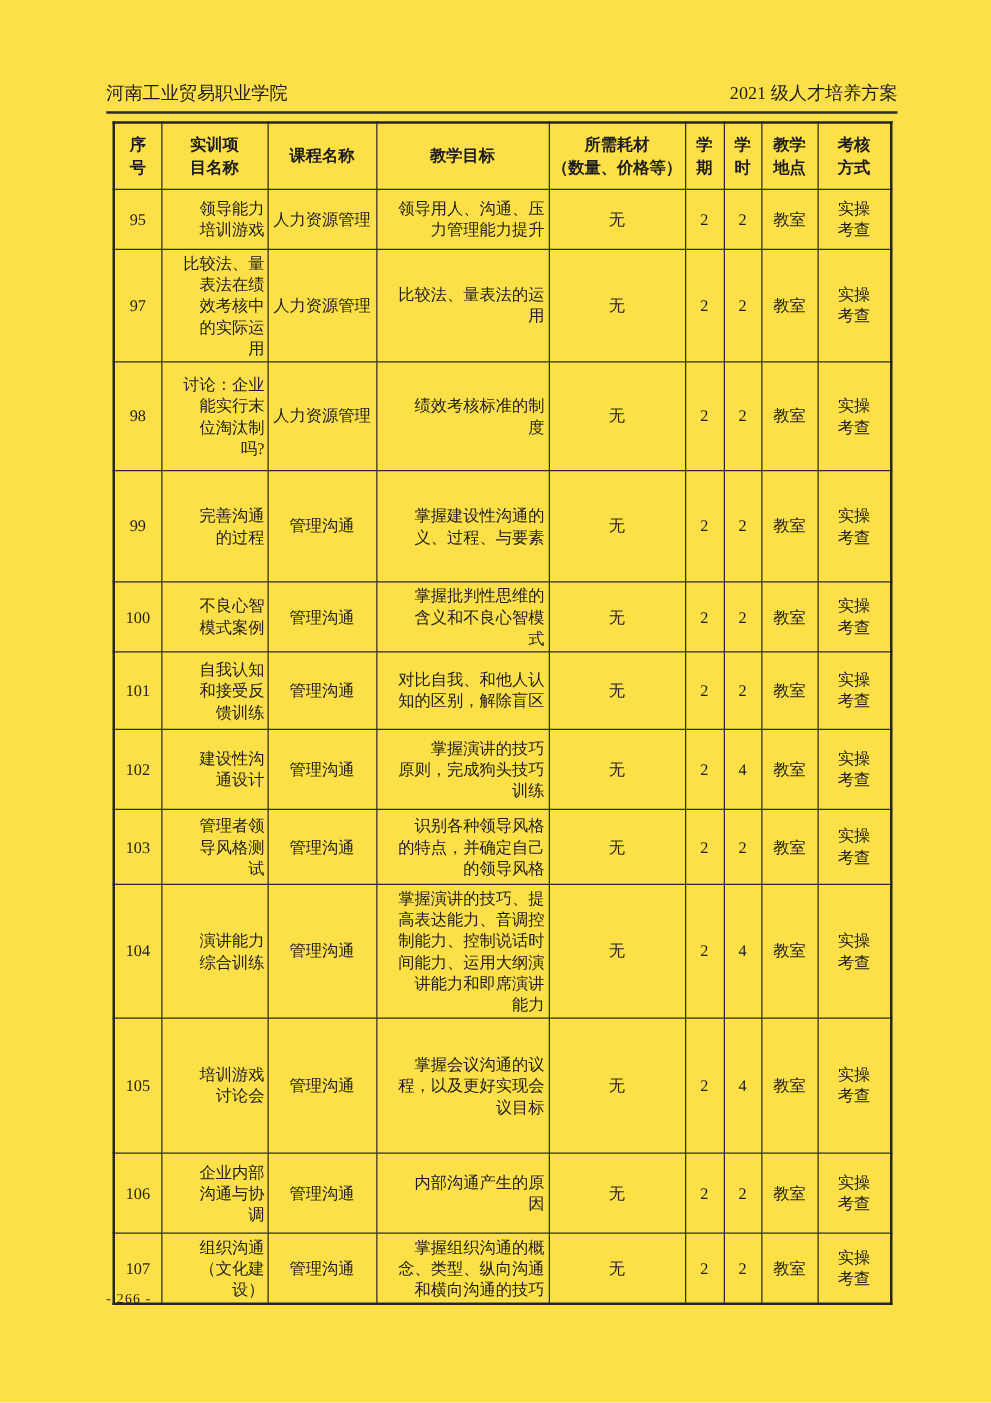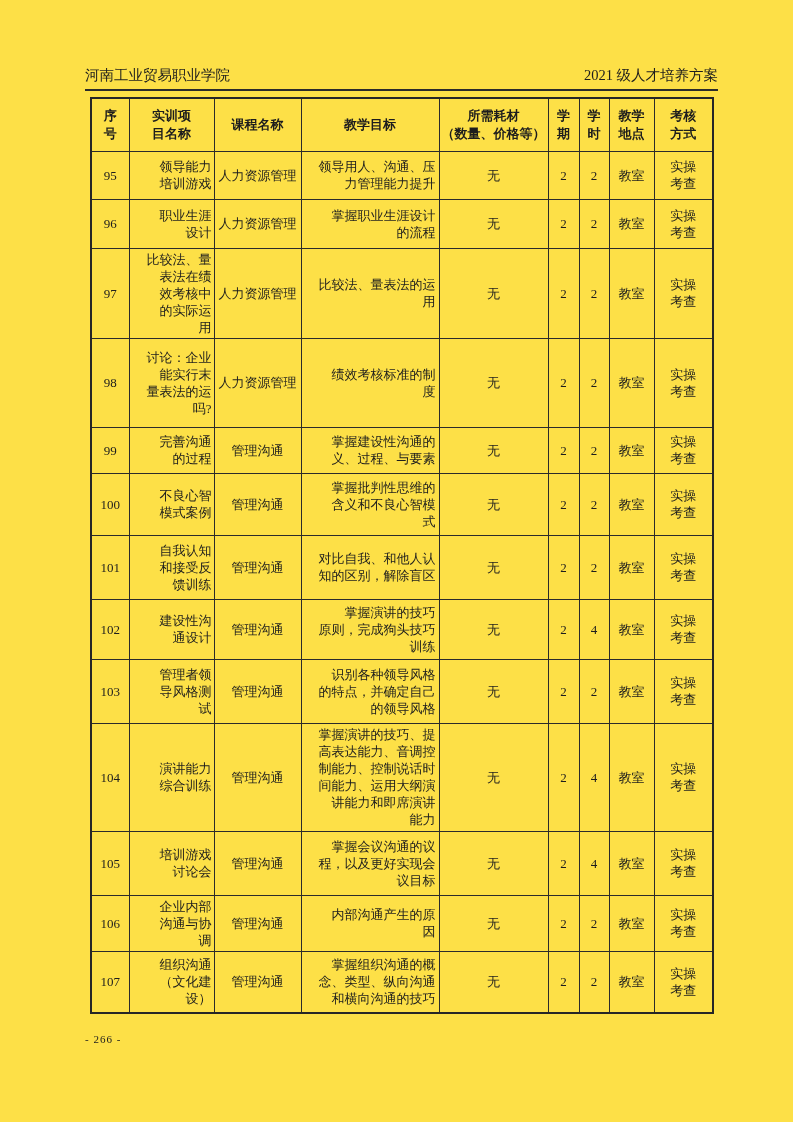--- a/index.html
+++ b/index.html
@@ -102,34 +102,20 @@
     <td class="c-objective">领导用人、沟通、压
 力管理能力提升</td>
     <td class="c-materials">无</td>
     <td class="c-semester">2</td>
     <td class="c-hours">2</td>
     <td class="c-location">教室</td>
     <td class="c-assessment">实操
 考查</td>
   </tr>
 
-  <tr>
-    <td class="c-no">96</td>
-    <td class="c-project">职业生涯
-设计</td>
-    <td class="c-course">人力资源管理</td>
-    <td class="c-objective">掌握职业生涯设计
-的流程</td>
-    <td class="c-materials">无</td>
-    <td class="c-semester">2</td>
-    <td class="c-hours">2</td>
-    <td class="c-location">教室</td>
-    <td class="c-assessment">实操
-考查</td>
-  </tr>
 
   <tr>
     <td class="c-no">97</td>
     <td class="c-project">比较法、量
 表法在绩
 效考核中
 的实际运
 用</td>
     <td class="c-course">人力资源管理</td>
     <td class="c-objective">比较法、量表法的运
@@ -139,21 +125,21 @@
     <td class="c-hours">2</td>
     <td class="c-location">教室</td>
     <td class="c-assessment">实操
 考查</td>
   </tr>
 
   <tr>
     <td class="c-no">98</td>
     <td class="c-project">讨论：企业
 能实行末
-量表法的运
+位淘汰制
 吗?</td>
     <td class="c-course">人力资源管理</td>
     <td class="c-objective">绩效考核标准的制
 度</td>
     <td class="c-materials">无</td>
     <td class="c-semester">2</td>
     <td class="c-hours">2</td>
     <td class="c-location">教室</td>
     <td class="c-assessment">实操
 考查</td>

